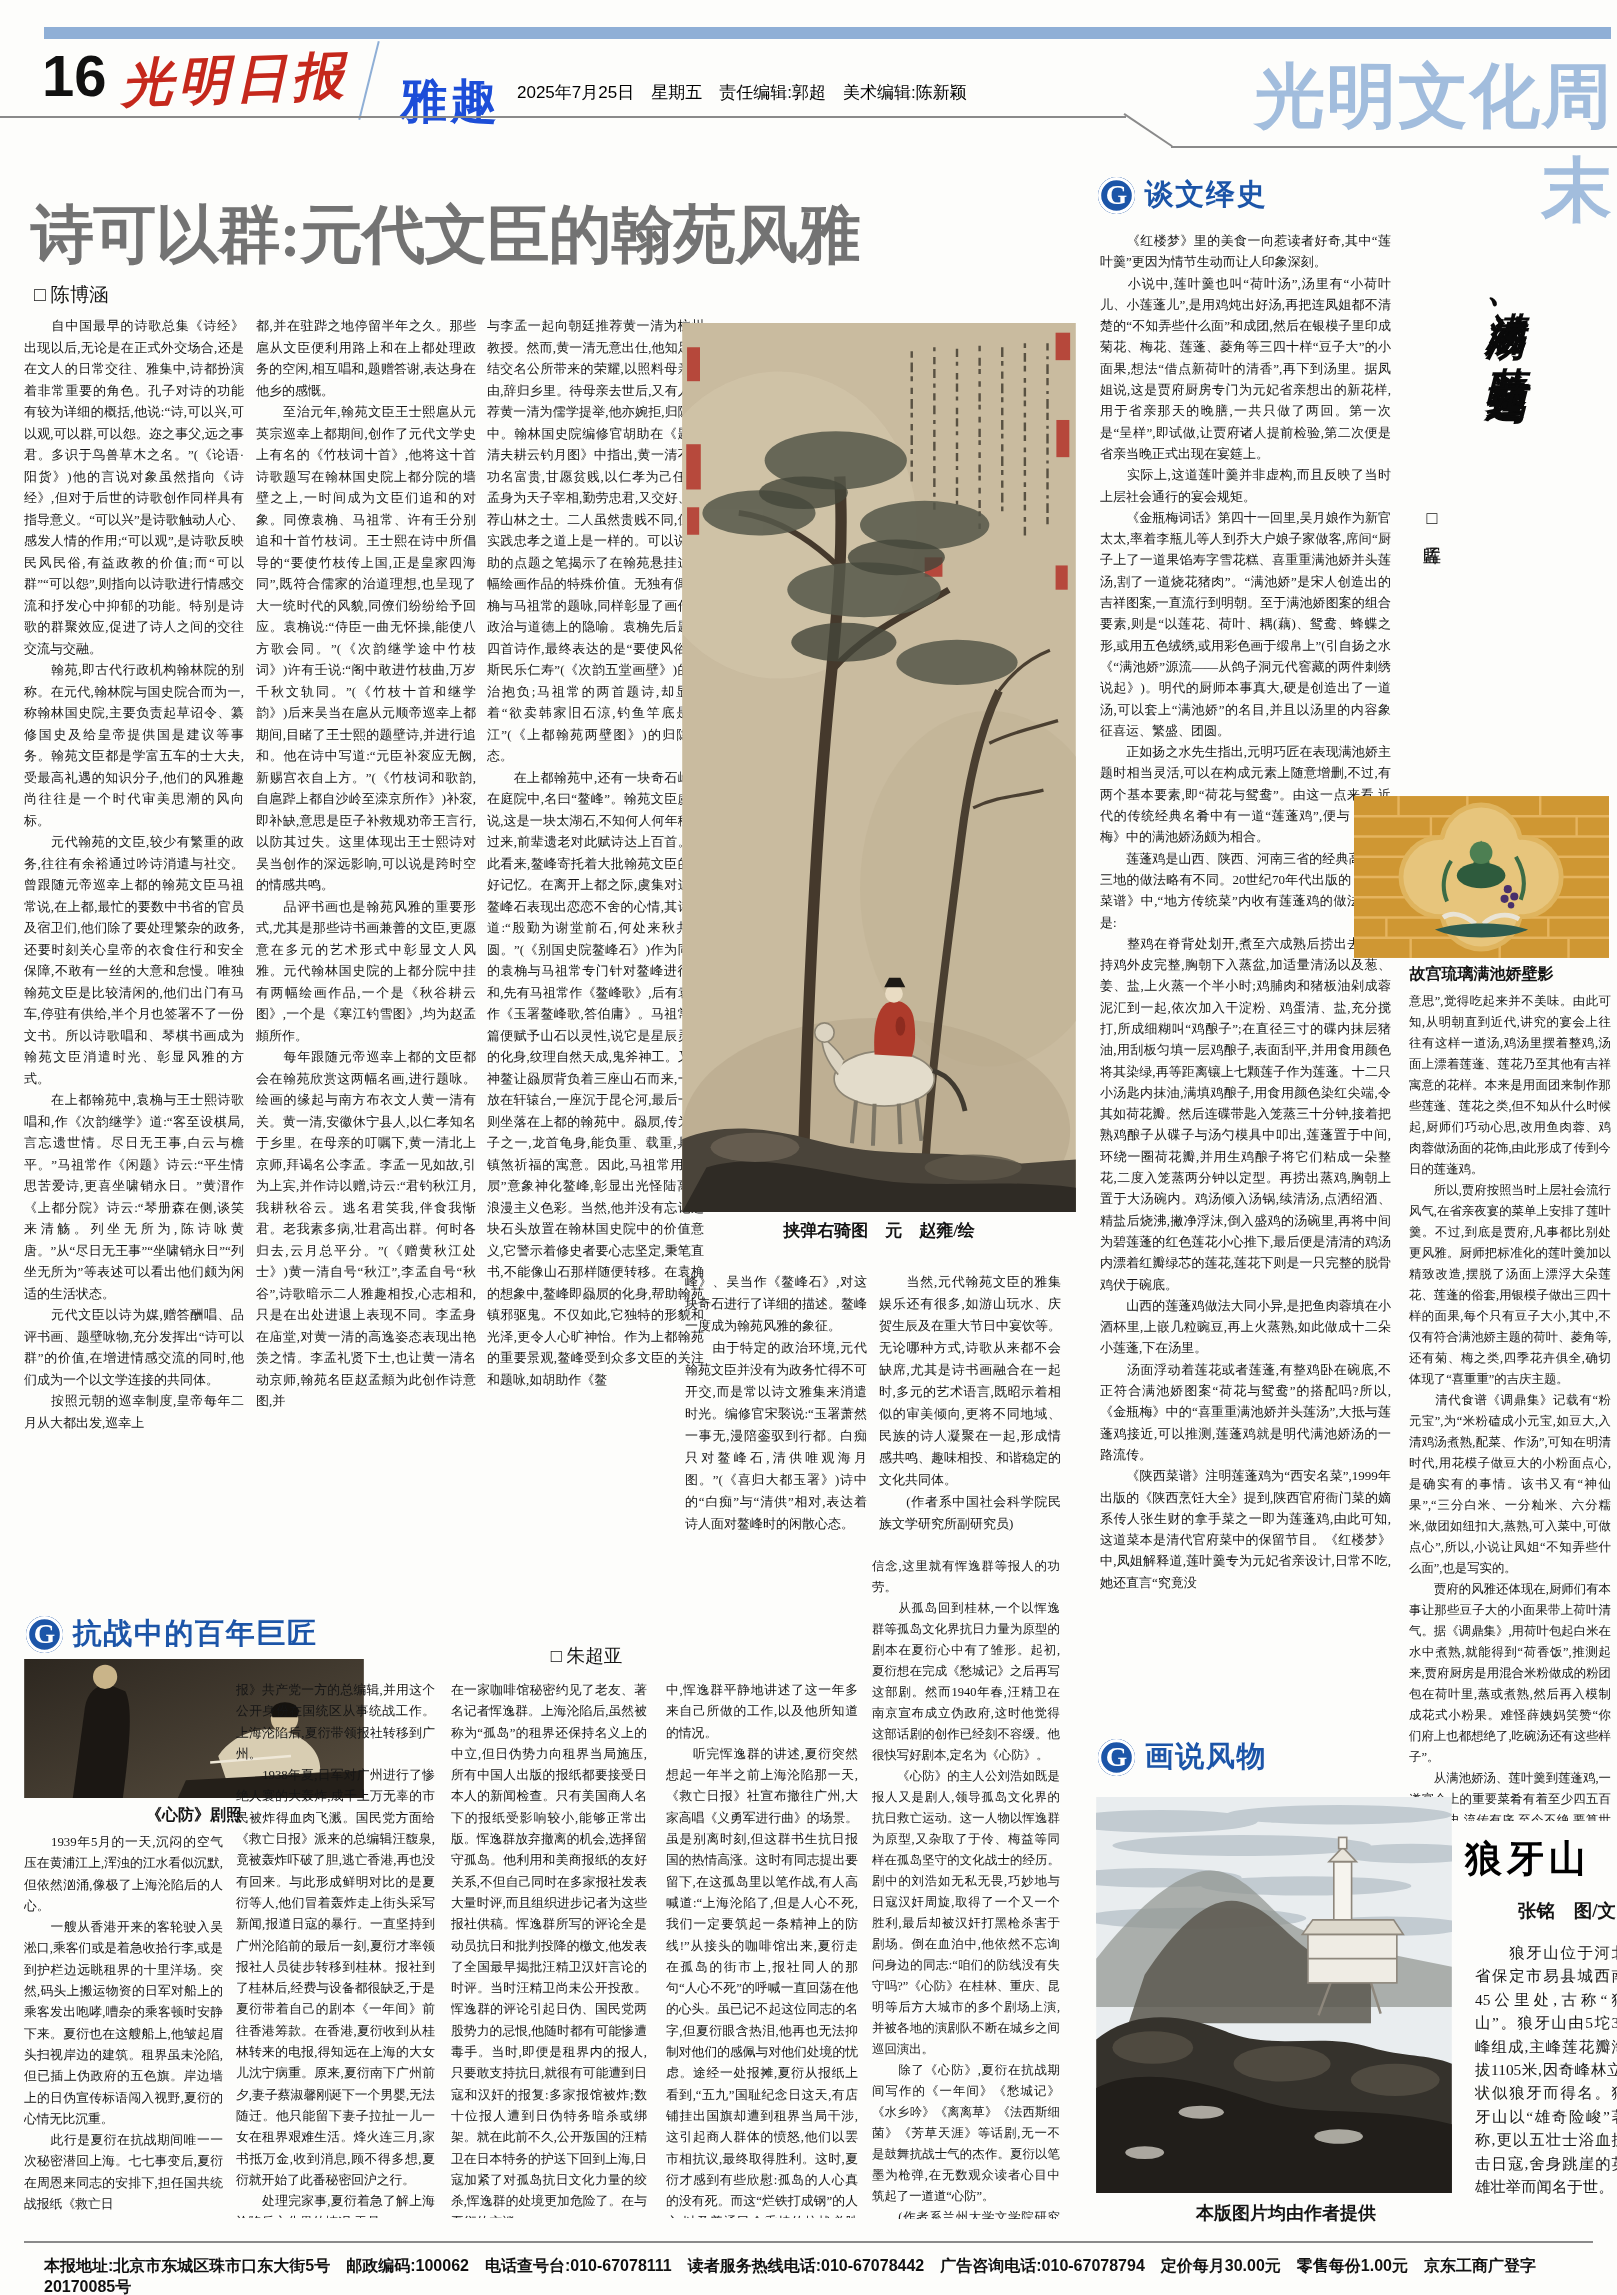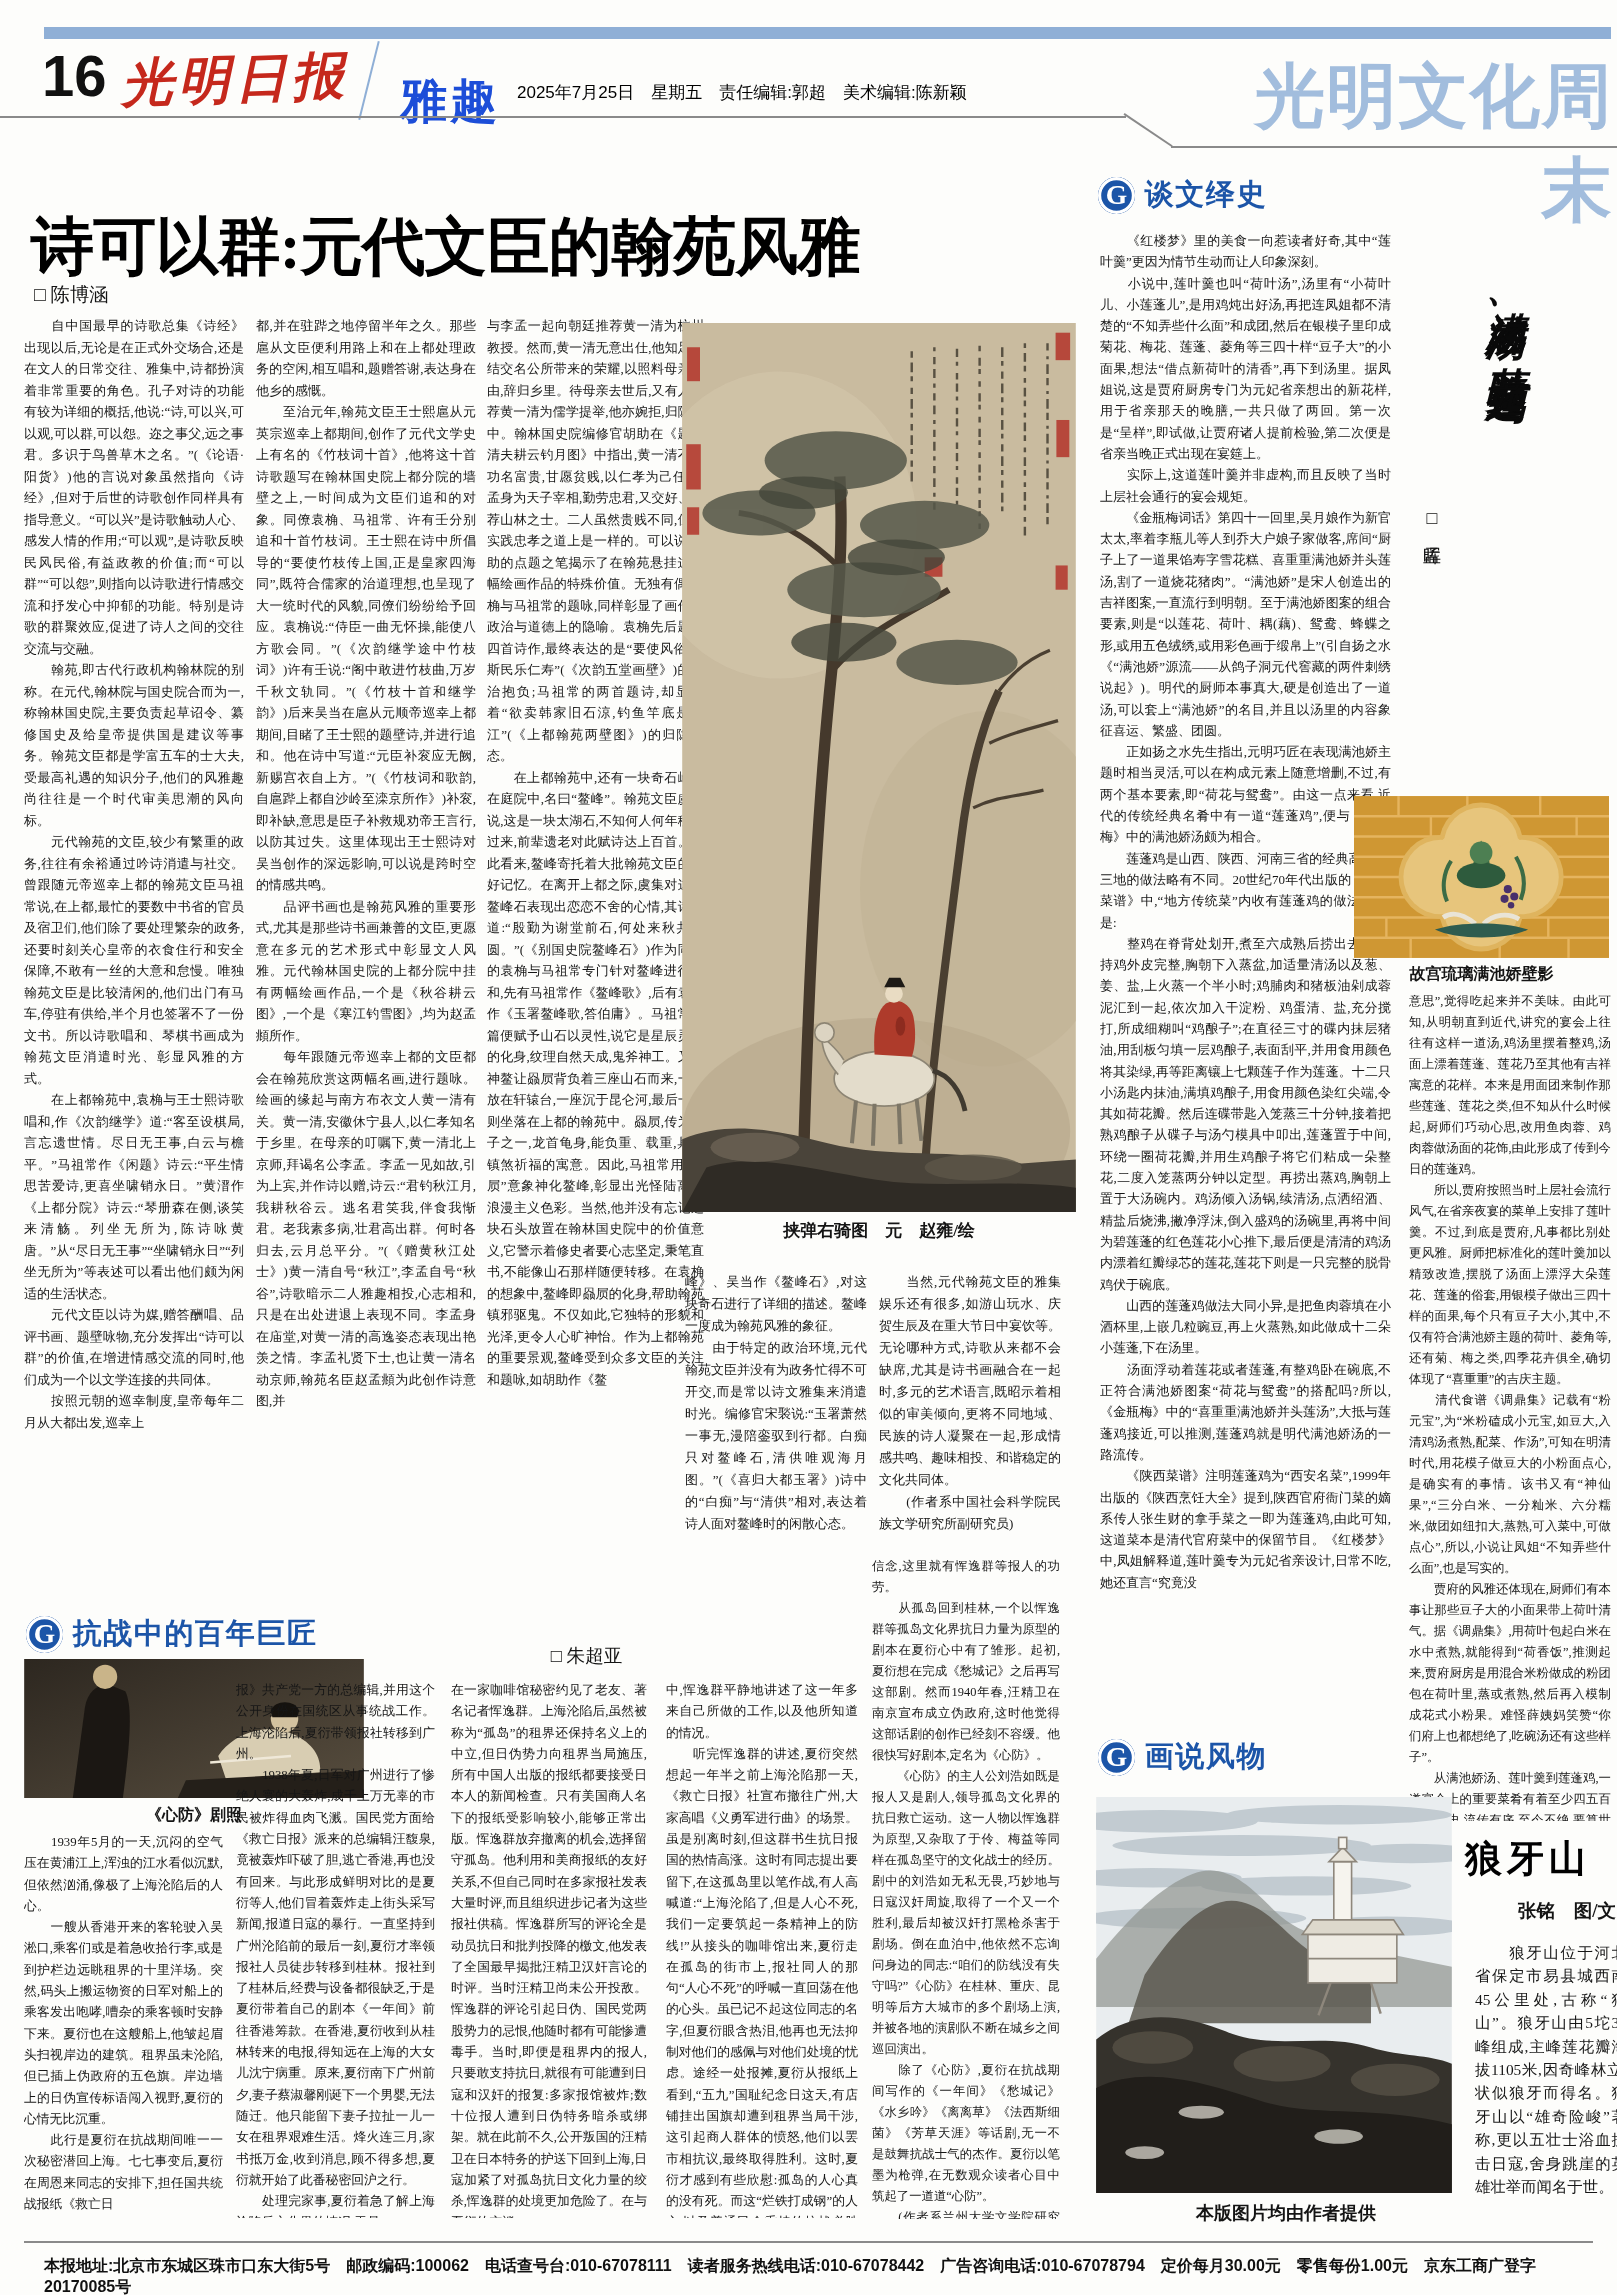--- a/index.html
+++ b/index.html
@@ -35,21 +35,21 @@
   <div class="abs" style="left:400px;top:50px;font:bold 47px 'Liberation Sans',sans-serif;color:#1d4ed8;letter-spacing:3.2px;margin-top:20px;">雅趣</div>
 
   <div class="abs sans" style="left:517px;top:81px;font-weight:normal;font-size:17px;color:#000000;">2025年7月25日　星期五　责任编辑:郭超　美术编辑:陈新颖</div>
 
   <div class="abs" style="left:1197px;top:50px;width:416px;text-align:right;font:bold 70px 'Liberation Serif',serif;color:#a2bddd;letter-spacing:1.6px;">光明文化周末</div>
 
   <div class="rule" style="left:0;top:116px;width:1126px;height:2.4px;"></div>
   <div class="abs" style="left:1119px;top:129px;width:58px;height:2.4px;background:#8a8a8a;transform:rotate(34deg);"></div>
   <div class="rule" style="left:1171px;top:146px;width:446px;height:2.4px;"></div>
 
-  <div class="abs" style="left:31px;top:204px;width:906px;font:bold 63px 'Liberation Serif',serif;letter-spacing:-0.8px;color:#000000;">诗可以群:元代文臣的翰苑风雅</div>
+  <div class="abs" style="left:31px;top:192px;width:906px;font:bold 63px 'Liberation Serif',serif;letter-spacing:-0.8px;color:#737373;">诗可以群:元代文臣的翰苑风雅</div>
 
   <div class="abs" style="left:34px;top:281px;font-size:19.4px;">□ 陈博涵</div>
 
   <div class="col" style="left:24px;top:315px;width:220px;height:1292px;font-size:13px;line-height:21.5px;">　　自中国最早的诗歌总集《诗经》出现以后,无论是在正式外交场合,还是在文人的日常交往、雅集中,诗都扮演着非常重要的角色。孔子对诗的功能有较为详细的概括,他说:“诗,可以兴,可以观,可以群,可以怨。迩之事父,远之事君。多识于鸟兽草木之名。”(《论语·阳货》)他的言说对象虽然指向《诗经》,但对于后世的诗歌创作同样具有指导意义。“可以兴”是诗歌触动人心、感发人情的作用;“可以观”,是诗歌反映民风民俗,有益政教的价值;而“可以群”“可以怨”,则指向以诗歌进行情感交流和抒发心中抑郁的功能。特别是诗歌的群聚效应,促进了诗人之间的交往交流与交融。
 　　翰苑,即古代行政机构翰林院的别称。在元代,翰林院与国史院合而为一,称翰林国史院,主要负责起草诏令、纂修国史及给皇帝提供国是建议等事务。翰苑文臣都是学富五车的士大夫,受最高礼遇的知识分子,他们的风雅趣尚往往是一个时代审美思潮的风向标。
 　　元代翰苑的文臣,较少有繁重的政务,往往有余裕通过吟诗消遣与社交。曾跟随元帝巡幸上都的翰苑文臣马祖常说,在上都,最忙的要数中书省的官员及宿卫们,他们除了要处理繁杂的政务,还要时刻关心皇帝的衣食住行和安全保障,不敢有一丝的大意和怠慢。唯独翰苑文臣是比较清闲的,他们出门有马车,停驻有供给,半个月也签署不了一份文书。所以诗歌唱和、琴棋书画成为翰苑文臣消遣时光、彰显风雅的方式。
 　　在上都翰苑中,袁桷与王士熙诗歌唱和,作《次韵继学》道:“客至设棋局,言忘遗世情。尽日无王事,白云与檐平。”马祖常作《闲题》诗云:“平生情思苦爱诗,更喜坐啸销永日。”黄溍作《上都分院》诗云:“琴册森在侧,谈笑来清觞。列坐无所为,陈诗咏黄唐。”从“尽日无王事”“坐啸销永日”“列坐无所为”等表述可以看出他们颇为闲适的生活状态。
 　　元代文臣以诗为媒,赠答酬唱、品评书画、题壁咏物,充分发挥出“诗可以群”的价值,在增进情感交流的同时,他们成为一个以文学连接的共同体。
 　　按照元朝的巡幸制度,皇帝每年二月从大都出发,巡幸上</div>
   <div class="col" style="left:256px;top:315px;width:220px;height:1292px;font-size:13px;line-height:21.5px;">都,并在驻跸之地停留半年之久。那些扈从文臣便利用路上和在上都处理政务的空闲,相互唱和,题赠答谢,表达身在他乡的感慨。

